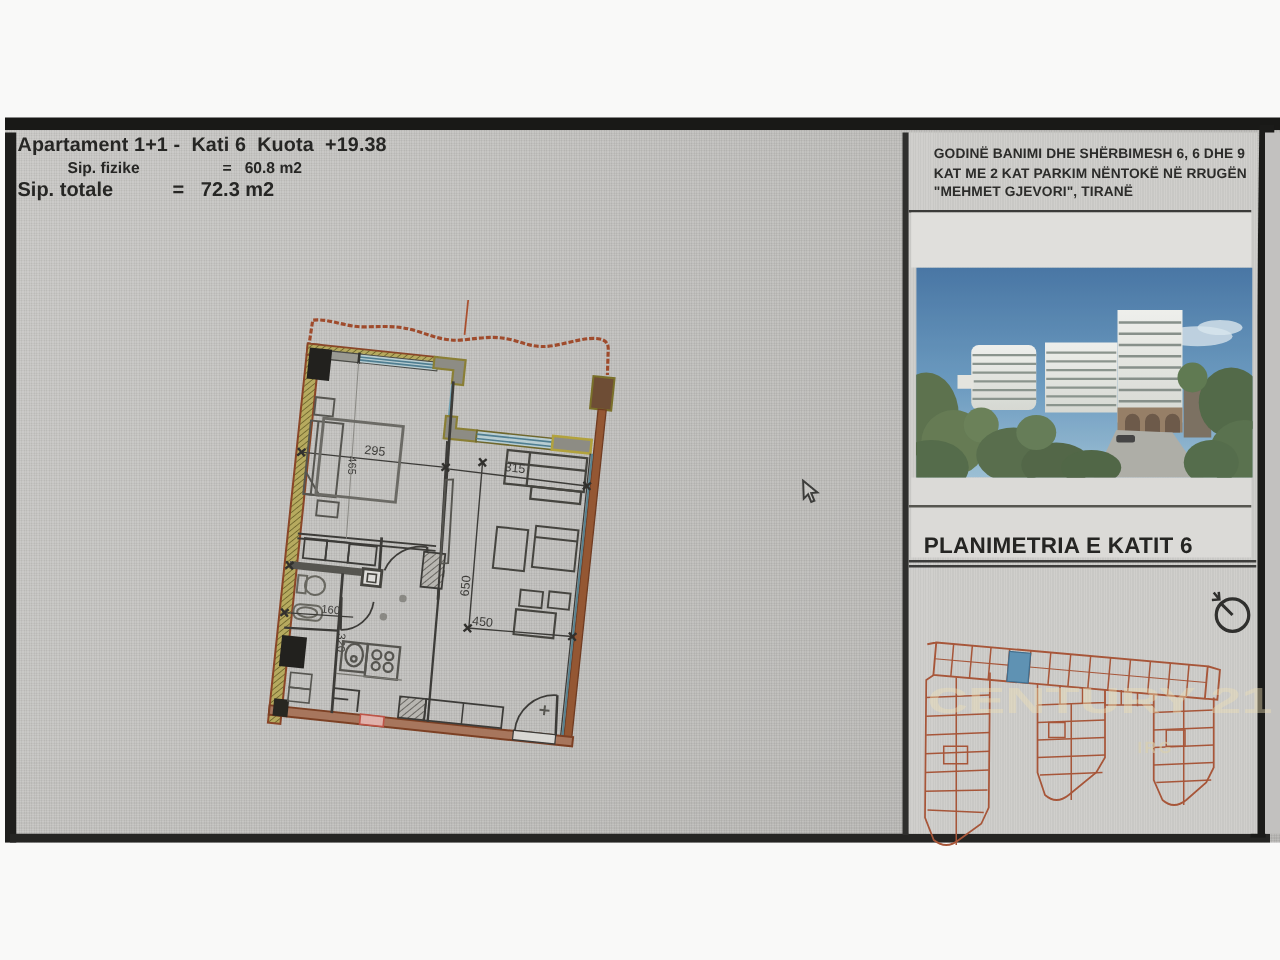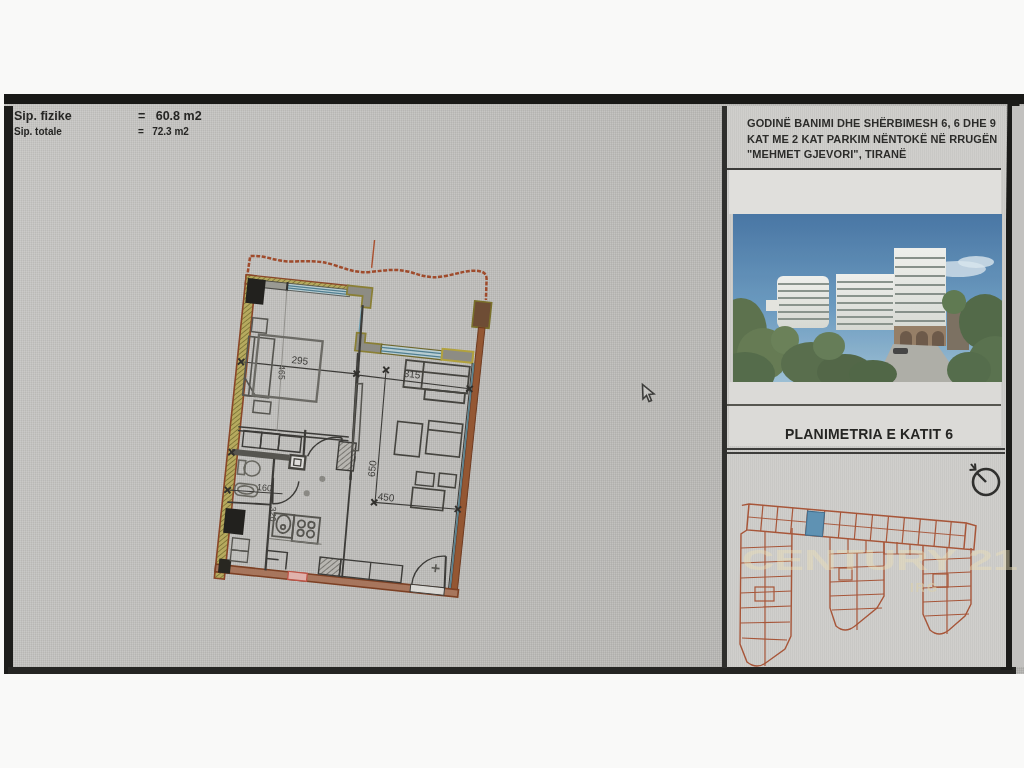--- a/index.html
+++ b/index.html
@@ -17,42 +17,43 @@
 <div class="abs" style="left:4px;top:106px;width:9px;height:568px;background:#1b1b19;"></div>
 
 <div class="abs" style="left:8px;top:667px;width:1008px;height:7px;background:#232321;"></div>
 
 <div class="abs" style="left:1004px;top:100px;width:12px;height:570px;background:#191917;transform:rotate(0.7deg);"></div>
 
 <div class="abs" style="left:1012px;top:106px;width:12px;height:561px;background:#c3c2c0;border-right:2px solid #8a8a88;"></div>
 
 <div class="abs" style="left:14px;top:108px;width:420px;color:#242422;">
 
-
-  <div style="font-size:12.5px;font-weight:bold;margin-top:1px;"><span style="display:inline-block;width:124px;">Sip. fizike</span><span>=&nbsp;&nbsp; 60.8 m2</span></div>
-
-
-  <div style="font-size:10px;font-weight:bold;margin-top:3px;"><span style="display:inline-block;width:124px;">Sip. totale</span><span>=&nbsp;&nbsp; 72.3 m2</span></div>
+  <div style="font-size:15.8px;font-weight:bold;letter-spacing:0.1px;">Apartament 1+1 -&nbsp; Kati 6&nbsp; Kuota&nbsp; +19.38</div>
+
+  <div style="font-size:12.5px;font-weight:bold;margin-top:1px;"><span style="display:inline-block;width:124px;padding-left:40px;">Sip. fizike</span><span>=&nbsp;&nbsp; 60.8 m2</span></div>
+
+
+  <div style="font-size:16px;font-weight:bold;margin-top:3px;"><span style="display:inline-block;width:124px;">Sip. totale</span><span>=&nbsp;&nbsp; 72.3 m2</span></div>
 </div>
 
 <div class="abs" style="left:722px;top:106px;width:5px;height:562px;background:#2d2d2b;"></div>
 
 <div class="abs" style="left:727px;top:106px;width:279px;height:561px;background:#d0cfcc;background-image:repeating-linear-gradient(90deg, rgba(255,255,255,0.04) 0 1px, rgba(0,0,0,0.03) 1px 2px);"></div>
 
 <div class="abs" style="left:747px;top:116px;width:252px;font-size:11px;font-weight:bold;color:#2a2a28;line-height:15.5px;letter-spacing:0.1px;">GODINË BANIMI DHE SHËRBIMESH 6, 6 DHE 9 KAT ME 2 KAT PARKIM NËNTOKË NË RRUGËN "MEHMET GJEVORI", TIRANË</div>
 
 <div class="abs" style="left:727px;top:168px;width:274px;height:2px;background:#3a3a38;"></div>
 
 <div class="abs" style="left:729px;top:170px;width:272px;height:44px;background:#e2e1de;"></div>
 
 <div class="abs" style="left:729px;top:382px;width:272px;height:64px;background:#dddcd9;"></div>
 
 <div class="abs" style="left:727px;top:404px;width:274px;height:1.5px;background:#55554f;"></div>
 
-<div class="abs" style="left:739px;top:426px;font-size:14px;font-weight:bold;color:#232321;letter-spacing:0.2px;margin-left:46px;">PLANIMETRIA E KATIT 6</div>
+<div class="abs" style="left:739px;top:426px;font-size:18px;font-weight:bold;color:#232321;letter-spacing:0.2px;">PLANIMETRIA E KATIT 6</div>
 
 <div class="abs" style="left:727px;top:448px;width:278px;height:2px;background:#3c3c3a;"></div>
 <div class="abs" style="left:727px;top:452px;width:278px;height:2px;background:#3c3c3a;"></div>
 
 <div class="abs" style="left:733px;top:214px;width:269px;height:168px;">
 <svg width="269" height="168" viewBox="0 0 269 168">
 
   <defs>
     <linearGradient id="sky" x1="0" y1="0" x2="0" y2="1">
       <stop offset="0" stop-color="#33689e"></stop>
@@ -137,21 +138,21 @@
     <ellipse cx="236" cy="156" rx="22" ry="18" fill="#415e36"></ellipse>
     <ellipse cx="221" cy="88" rx="12" ry="12" fill="#4e6c3d"></ellipse>
   </g>
 
   <rect x="33" y="86" width="13" height="11" fill="#e8e8e2"></rect>
 
   <rect x="0" y="0" width="269" height="168" fill="#dadad6" opacity="0.13"></rect>
 </svg>
 </div>
 
-<div class="abs" style="left:727px;top:456px;width:274px;height:179px;">
+<div class="abs" style="left:727px;top:466px;width:274px;height:179px;">
 <svg width="274" height="213" viewBox="0 0 274 213">
   <g transform="translate(22,48) rotate(5)" stroke="#a85538" stroke-width="1.5" fill="none">
 
     <path d="M0 0 L218 0 L218 26 L0 26 Z M-7 2 L0 0 M218 0 l10 2 v24 l-10 0"></path>
     <g stroke-width="1.2">
       <line x1="14" y1="0" x2="14" y2="26"></line>
           <line x1="29" y1="0" x2="29" y2="26"></line>
       <line x1="44" y1="0" x2="44" y2="26"></line>
           <line x1="59" y1="0" x2="59" y2="26"></line>
       <line x1="76" y1="0" x2="76" y2="26"></line>

